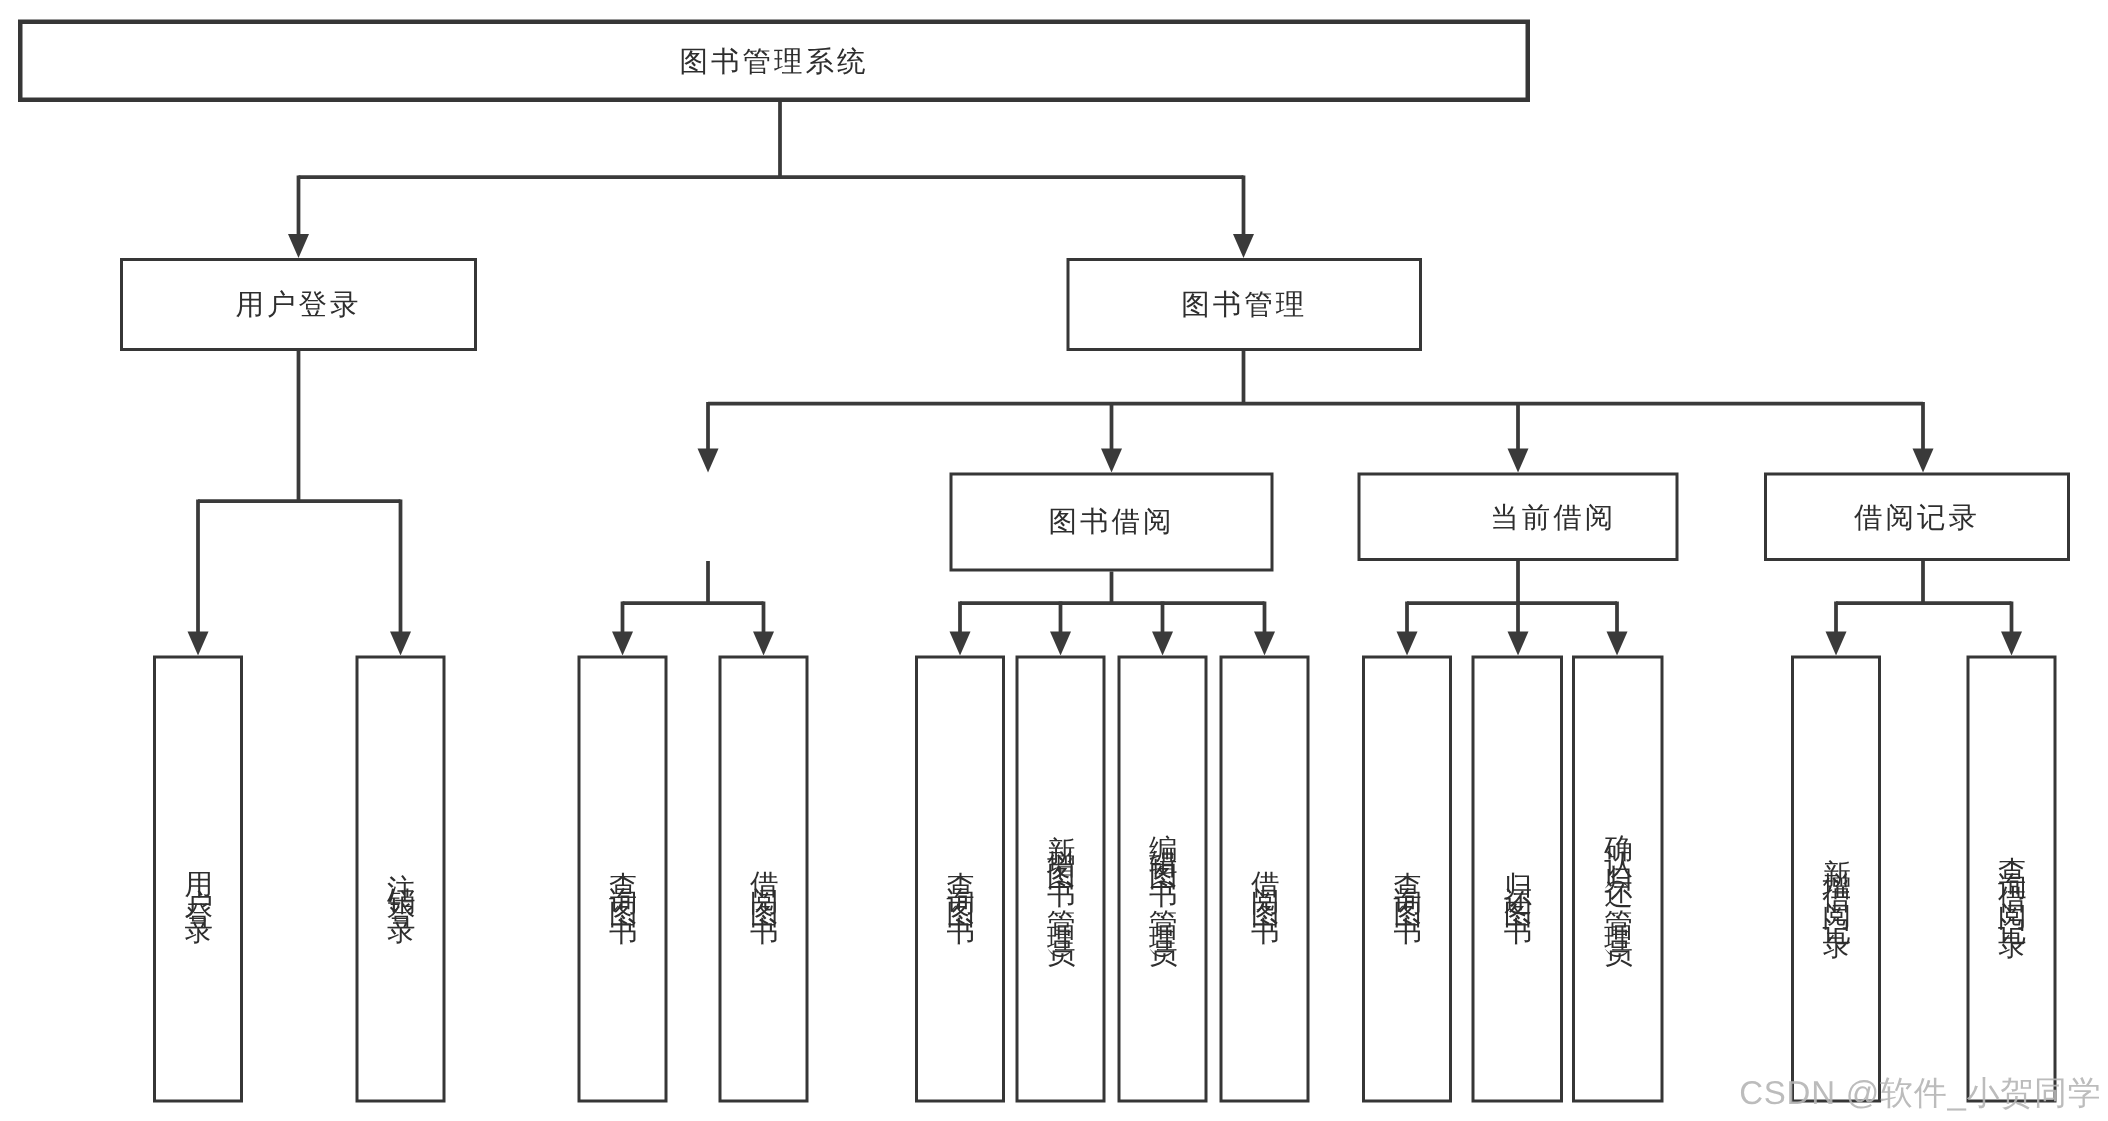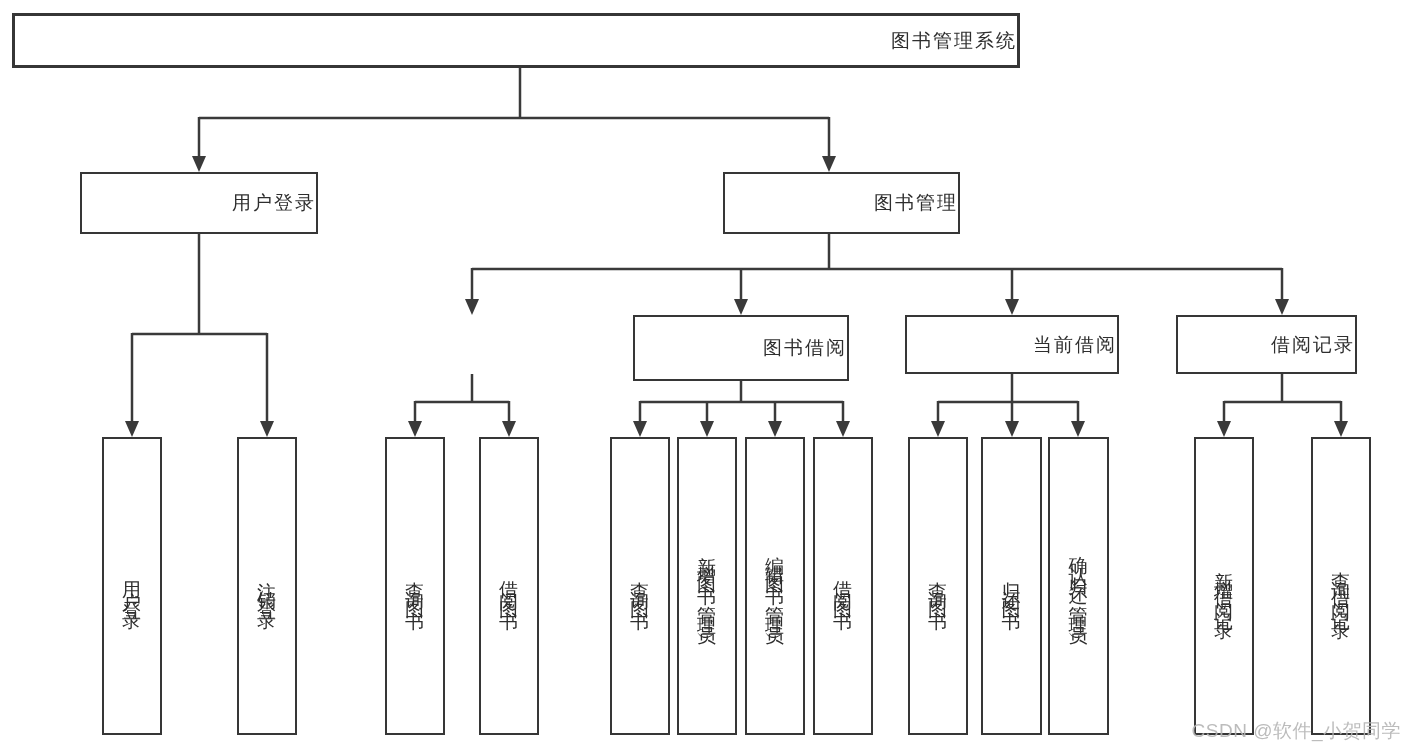--- a/index.html
+++ b/index.html
@@ -16,21 +16,21 @@
 
   .node {
     position: absolute;
     background: #ffffff;
     border: 2px solid #363636;
     color: #2e2e2e;
     display: flex;
     align-items: center;
     justify-content: center;
   }
-  .h-node { font-size: 19px; letter-spacing: 2px; justify-content: flex-end; }
+  .h-node { font-size: 19px; letter-spacing: 2px; }
   .root-node { border-width: 3px; }
 
   .v-node { font-size: 19px; }
   .vtext {
     writing-mode: vertical-rl;
     text-orientation: mixed;
     letter-spacing: 10px;
     line-height: 1;
     white-space: nowrap;
   }
@@ -43,21 +43,21 @@
   }
   svg.wires line { stroke: #3a3a3a; stroke-width: 2.5; }
   svg.wires polygon { fill: #3a3a3a; }
 
   .watermark {
     position: absolute;
     right: 4px;
     bottom: 3px;
     color: #b5b5b5;
     opacity: 0.9;
-    font-size: 19px;
+    font-size: 22px;
     letter-spacing: 0.5px;
     z-index: 10;
     margin-left: 41px;
   }
 </style>
 </head>
 <body>
 
 <div class="canvas">
 
@@ -137,31 +137,31 @@
     </g>
   </svg>
 
   <div class="node h-node root-node" style="left:12px; top:13px; width:1008px; height:55px;">
     <span>图书管理系统</span>
   </div>
 
   <div class="node h-node" style="left:80px; top:172px; width:238px; height:62px;">
     <span>用户登录</span>
   </div>
-  <div class="node h-node" style="left:711px; top:172px; width:237px; height:62px;margin-left:12px;">
+  <div class="node h-node" style="left:711px; top:172px; width:237px; height:62px;">
     <span>图书管理</span>
   </div>
 
   <div class="node h-node" style="left:633px; top:315px; width:216px; height:66px;">
     <span>图书借阅</span>
   </div>
   <div class="node h-node" style="left:905px; top:315px; width:214px; height:59px;padding-left:47px;">
     <span>当前借阅</span>
   </div>
-  <div class="node h-node" style="left:1176px; top:315px; width:181px; height:59px;">
+  <div class="node h-node" style="left:1176px; top:315px; width:204px; height:59px;">
     <span>借阅记录</span>
   </div>
 
   <div class="node v-node" style="left:102px; top:437px; width:60px; height:298px;">
     <span class="vtext">用户登录</span>
   </div>
   <div class="node v-node" style="left:237px; top:437px; width:60px; height:298px;">
     <span class="vtext">注销登录</span>
   </div>
 

